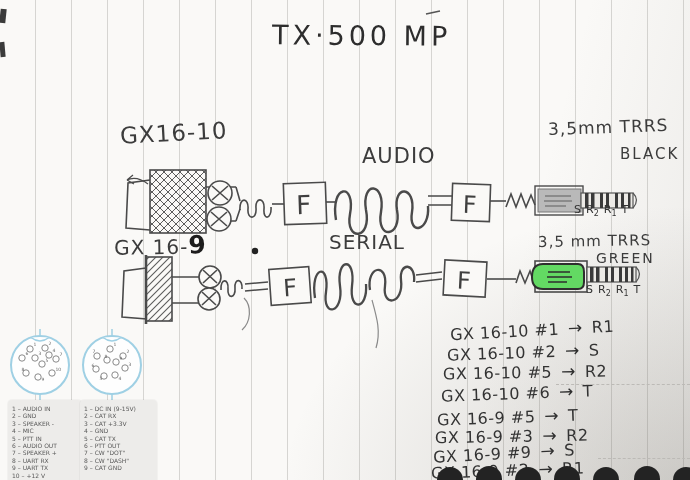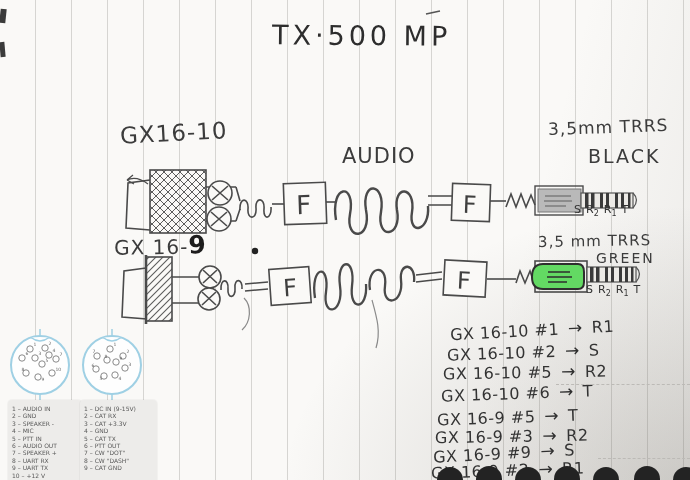--- a/index.html
+++ b/index.html
@@ -11,23 +11,23 @@
       repeating-linear-gradient(to right, transparent 0, transparent 35px, #d6d5d2 35px, #d6d5d2 36px),
       #faf9f7;
     font-family:"DejaVu Sans", sans-serif;
   }
   .abs{position:absolute;}
   .hw{color:#3c3c3c;white-space:nowrap;letter-spacing:1px;}
   svg text{font-family:"DejaVu Sans", sans-serif;}
   
   #title{left:272px;top:20px;font-size:27px;letter-spacing:4px;color:#2d2d2d;transform:rotate(.5deg);}
   #lbl-gx1610{left:120px;top:120px;font-size:23px;transform:rotate(-3deg);}
-  #lbl-audio{left:342px;top:144px;font-size:21px;}
+  #lbl-audio{left:362px;top:144px;font-size:21px;}
   #lbl-black-size{left:548px;top:117px;font-size:17px;transform:rotate(-2deg);}
-  #lbl-black{left:588px;top:145px;font-size:19px;letter-spacing:2px;}
+  #lbl-black{left:620px;top:145px;font-size:15px;letter-spacing:2px;}
   #lbl-gx169{left:114px;top:231px;font-size:20px;transform:rotate(-1deg);}
   #lbl-gx169 b{font-size:25px;font-weight:700;color:#1d1d1d;}
   #lbl-serial{left:329px;top:230px;font-size:20px;}
   #lbl-green-size{left:538px;top:232px;font-size:15px;transform:rotate(-1deg);}
   #lbl-green{left:596px;top:250px;font-size:14px;letter-spacing:2px;}
   
   .plug-pins{display:flex;gap:5px;color:#333;}
   .plug-pins .pp{display:inline-flex;}
   .plug-pins .main{font-size:11px;}
   .plug-pins .sub{font-size:8px;position:relative;top:6px;left:0px;}
@@ -231,20 +231,21 @@
   </svg>
 
   <div id="title" class="abs hw">TX·500 MP</div>
 
   <div id="lbl-gx1610" class="abs hw">GX16-10</div>
   <div id="lbl-audio" class="abs hw">AUDIO</div>
   <div id="lbl-black-size" class="abs hw">3,5mm TRRS</div>
   <div id="lbl-black" class="abs hw">BLACK</div>
 
   <div id="lbl-gx169" class="abs hw"><span>GX 16-</span><b>9</b></div>
+  <div id="lbl-serial" class="abs hw">SERIAL</div>
   <div id="lbl-green-size" class="abs hw">3,5 mm TRRS</div>
   <div id="lbl-green" class="abs hw">GREEN</div>
 
   <div id="pins-audio" class="abs plug-pins">
     <span class="pp">
         <span class="main">S</span>
         <span class="sub"></span>
       </span>
     <span class="pp">
         <span class="main">R</span>

